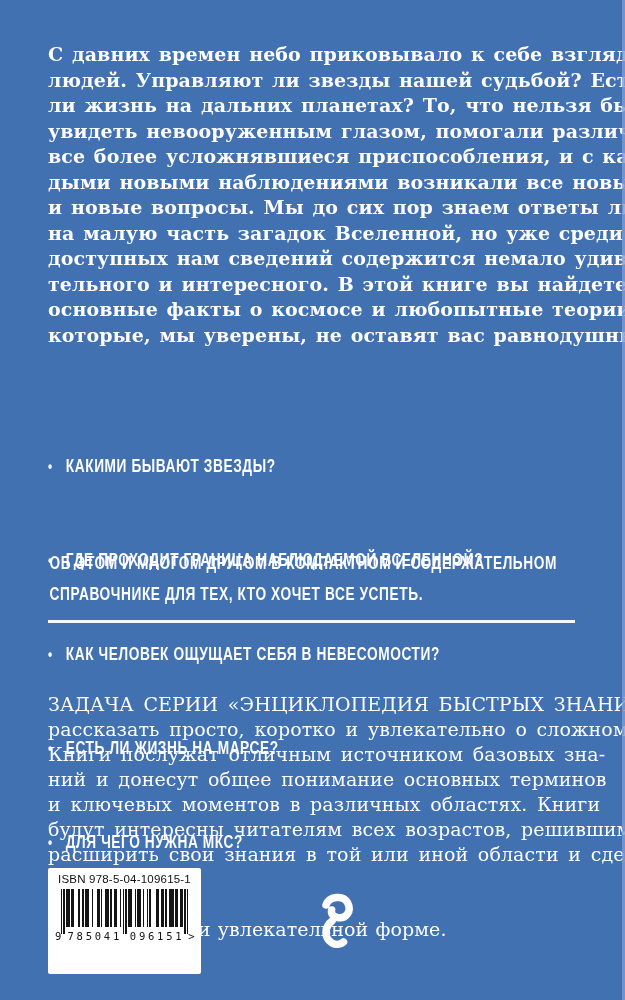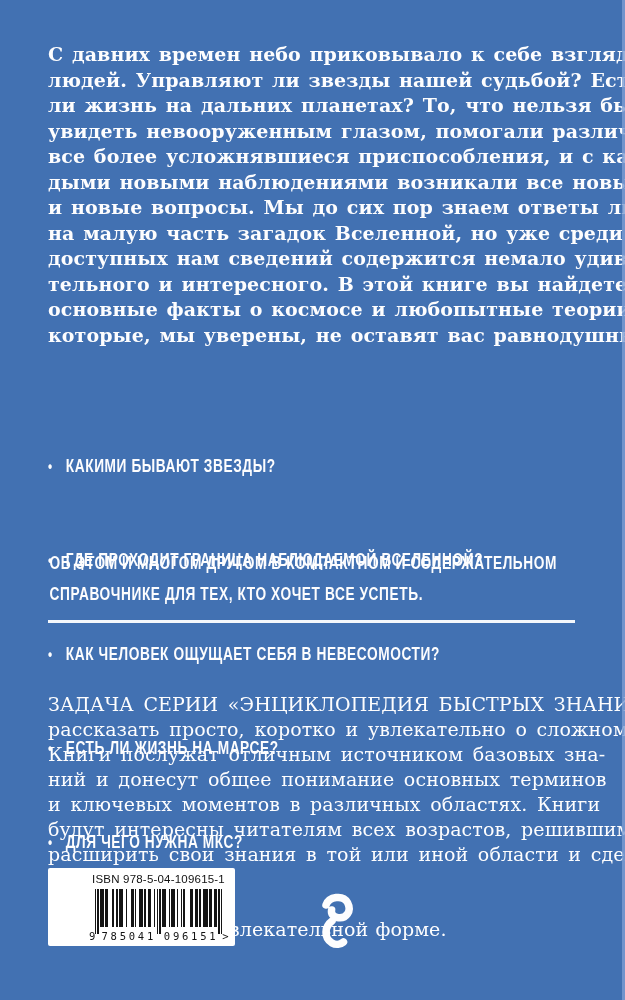--- a/index.html
+++ b/index.html
@@ -52,25 +52,24 @@
     position:absolute;left:48px;top:620px;width:527px;height:3px;
     background:#f4f7fb;
   }
   .series{
     position:absolute;left:48px;top:642px;width:545px;
     font-size:19px;line-height:25px;
     white-space:pre;word-spacing:3.5px;letter-spacing:.1px;
   }
   .series .last-line{word-spacing:1px;}
   .isbn-box{
-    position:absolute;left:48px;top:868px;width:153px;height:78px;
+    position:absolute;left:48px;top:868px;width:153px;height:106px;
     background:#fff;border-radius:2px;
     color:#111;
     text-align:center;
-    padding-left:34px;
   }
   .isbn-label{
     font-family:"Liberation Sans", sans-serif;
     font-size:11.5px;letter-spacing:.2px;
     padding-top:5px;line-height:13px;
     white-space:nowrap;
   }
   .isbn-box svg{display:block;margin:1px auto 0;}
   .isbn-box svg rect{fill:#141414;shape-rendering:crispEdges;}
   .bc-digit{

